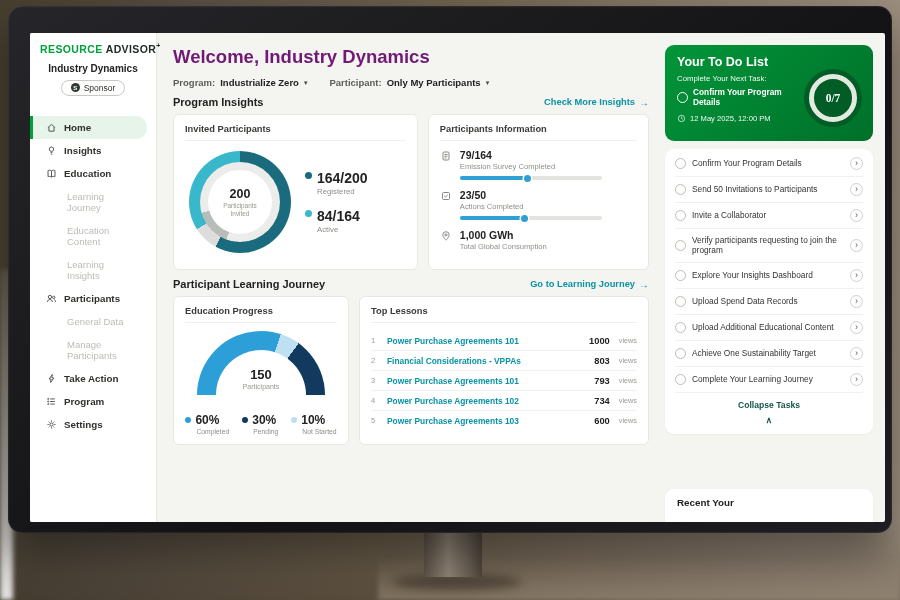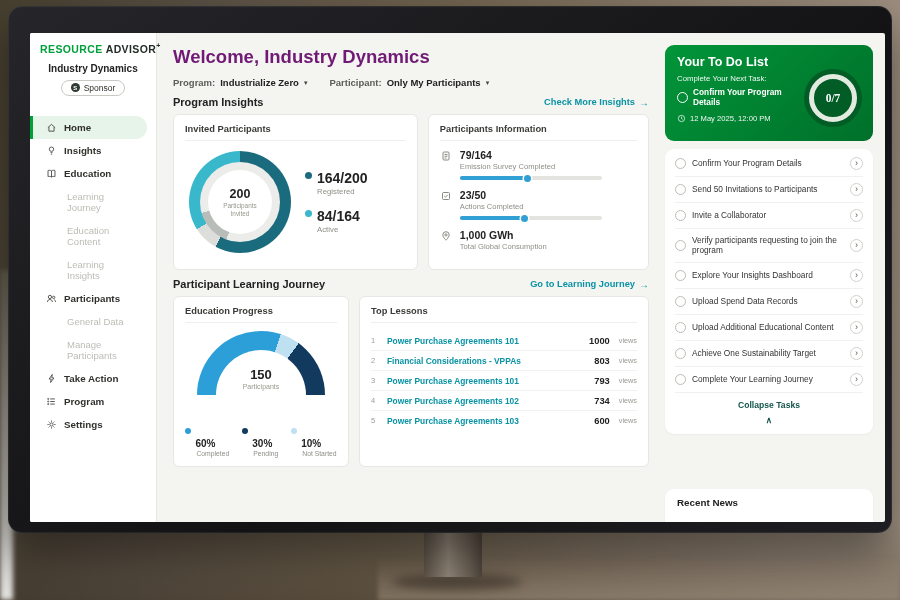--- a/index.html
+++ b/index.html
@@ -102,21 +102,21 @@
   .gauge-wrap{position:relative;width:128px;height:78px;margin:4px auto 4px;}
   .gauge{position:absolute;top:0;left:0;width:128px;height:64px;overflow:hidden;}
   .gauge-arc{position:relative;width:128px;height:128px;border-radius:50%;
     background:conic-gradient(from 270deg,var(--gauge-blue) 0deg 108deg,var(--gauge-light) 108deg 126deg,var(--gauge-navy) 126deg 180deg,rgba(0,0,0,0) 180deg 360deg);}
   .gauge-arc::after{content:'';position:absolute;left:19px;top:19px;width:90px;height:90px;border-radius:50%;background:#fff;}
   .gcenter{position:absolute;left:0;right:0;top:36px;text-align:center;}
   .gval{font-size:13px;font-weight:bold;color:#222;}
   .glab{font-size:7px;color:#98988f;margin-top:1px;}
   .glegend{display:flex;justify-content:center;gap:13px;}
   .gitem .gtop{display:flex;align-items:center;gap:4px;}
-  .gitem .gv{font-size:10px;font-weight:bold;color:#222;margin-top:25px;}
+  .gitem .gv{font-size:12px;font-weight:bold;color:#222;}
   .gitem .gl{font-size:6.8px;color:#8e8e88;margin-left:11px;margin-top:1px;}
   .gdot{width:6px;height:6px;border-radius:50%;flex:none;}
   .gdot-blue{background:var(--gauge-blue);}
   .gdot-navy{background:var(--gauge-navy);}
   .gdot-light{background:var(--gauge-light);}
 
   
   .card.lessons{flex:1;}
   .lrow{display:flex;align-items:center;gap:7px;padding:4.5px 0;border-bottom:1px solid #f1f1ee;cursor:default;}
   .lrow:last-child{border-bottom:none;}
@@ -487,18 +487,18 @@
           <span class="task-label">Complete Your Learning Journey</span>
           <span class="chev">›</span>
         </div>
         <div class="collapse">
           <span>Collapse Tasks</span>
           <span>∧</span>
         </div>
       </div>
 
       <div class="news-card">
-        <div class="news-title">Recent News</div>
+        <div class="news-title">Recent Your</div>
       </div>
     </aside>
 
   </div>
 </div>
 
 </body></html>

